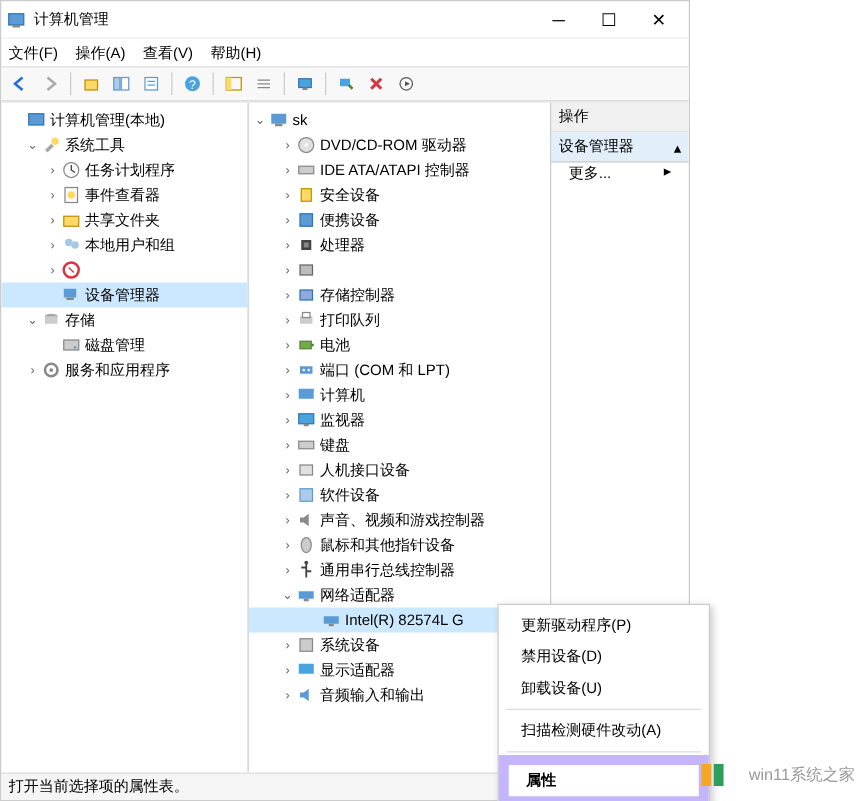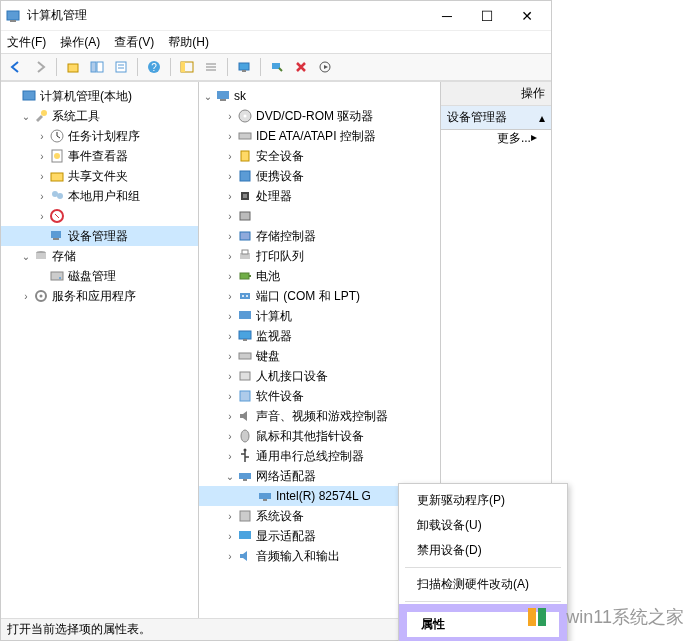--- a/index.html
+++ b/index.html
@@ -11,38 +11,38 @@
     .titlebar .btns { display: flex; }
     .titlebar .btns div { width: 40px; height: 30px; display: flex; align-items: center; justify-content: center; font-size: 14px; }
     .menubar { height: 22px; display: flex; align-items: center; padding: 0 6px; gap: 14px; }
     .menubar span { font-size: 12px; }
     .toolbar { height: 28px; border-top: 1px solid #ddd; border-bottom: 1px solid #ddd; display: flex; align-items: center; padding: 0 4px; gap: 2px; background: #f8f8f8; }
     .toolbar .tbtn { width: 22px; height: 22px; display: flex; align-items: center; justify-content: center; border: 1px solid transparent; }
     .toolbar .sep { width: 1px; height: 18px; background: #ccc; margin: 0 3px; }
     .body { flex: 1; display: flex; border-top: 1px solid #ddd; overflow: hidden; }
     .left-pane { width: 198px; border-right: 1px solid #ccc; overflow: auto; padding-top: 4px; }
     .mid-pane { flex: 1; border-right: 1px solid #ccc; overflow: auto; padding-top: 4px; position: relative; }
-    .right-pane { width: 110px; display: flex; flex-direction: column; text-align: right; }
+    .right-pane { width: 110px; display: flex; flex-direction: column; }
     .right-pane .hdr { background: #f0f0f0; border-bottom: 1px solid #ddd; padding: 3px 6px; font-size: 12px; }
     .right-pane .sub { background: #e2eefa; padding: 3px 6px; display: flex; justify-content: space-between; align-items: center; border-bottom: 1px solid #ccc; }
     .right-pane .item { padding: 0 14px; }
     .tree-row { display: flex; align-items: center; height: 20px; padding-right: 4px; white-space: nowrap; }
     .tree-row .tw { width: 14px; text-align: center; color: #666; font-size: 10px; cursor: pointer; }
     .tree-row .ic { width: 16px; height: 16px; display: inline-flex; align-items: center; justify-content: center; margin-right: 3px; }
     .tree-row .lbl { flex: 1; }
     .tree-row.sel { background: #cce8ff; }
     .tree-row.hl { background: #cce8ff; }
     .ind0 { padding-left: 6px; } .ind1 { padding-left: 18px; } .ind2 { padding-left: 34px; }
     .m-ind0 { padding-left: 2px; } .m-ind1 { padding-left: 24px; } .m-ind2 { padding-left: 44px; }
     .statusbar { height: 22px; border-top: 1px solid #ddd; padding: 2px 6px; font-size: 12px; display: flex; align-items: center; background: #f5f5f5; }
     .ctxmenu { position: absolute; border: 1px solid #ccc; background: #fff; box-shadow: 2px 2px 6px rgba(0,0,0,0.2); padding: 4px 0; font-size: 12px; min-width: 170px; z-index: 100; }
     .ctxmenu .mi { padding: 4px 18px; }
     .ctxmenu .msep { height: 1px; background: #ddd; margin: 4px 6px; }
     .ctxmenu .mi.hl { border: 8px solid #c4b5fd; margin: -2px 0px; padding: 4px 14px; font-weight: bold; }
-    .watermark { position: absolute; bottom: 12px; right: 10px; font-size: 18px; color: #999; z-index: 200; display: flex; align-items: center; gap: 20px; }
+    .watermark { position: absolute; bottom: 12px; right: 10px; font-size: 13px; color: #999; z-index: 200; display: flex; align-items: center; gap: 20px; }
     .wmicon { width: 18px; height: 18px; display: inline-block; }
   </style>
 </head>
 <body>
 
 <div class="window">
 
   <div class="titlebar">
     <span class="icon">
       <svg width="16" height="16">
@@ -494,22 +494,22 @@
     </div>
   </div>
 
   <div class="statusbar">
     <span>打开当前选择项的属性表。</span>
   </div>
 </div>
 
 <div class="ctxmenu" style="left:398px; top:483px;">
   <div class="mi">更新驱动程序(P)</div>
+  <div class="mi">禁用设备(D)</div>
   <div class="mi">卸载设备(U)</div>
-  <div class="mi">禁用设备(D)</div>
   <div class="msep"></div>
   <div class="mi">扫描检测硬件改动(A)</div>
   <div class="msep"></div>
   <div class="mi hl">属性</div>
 </div>
 
 <div class="watermark">
   <span class="wmicon">
     <svg width="18" height="18">
         <rect x="0" y="0" width="8" height="18" fill="#f6a623"></rect>

